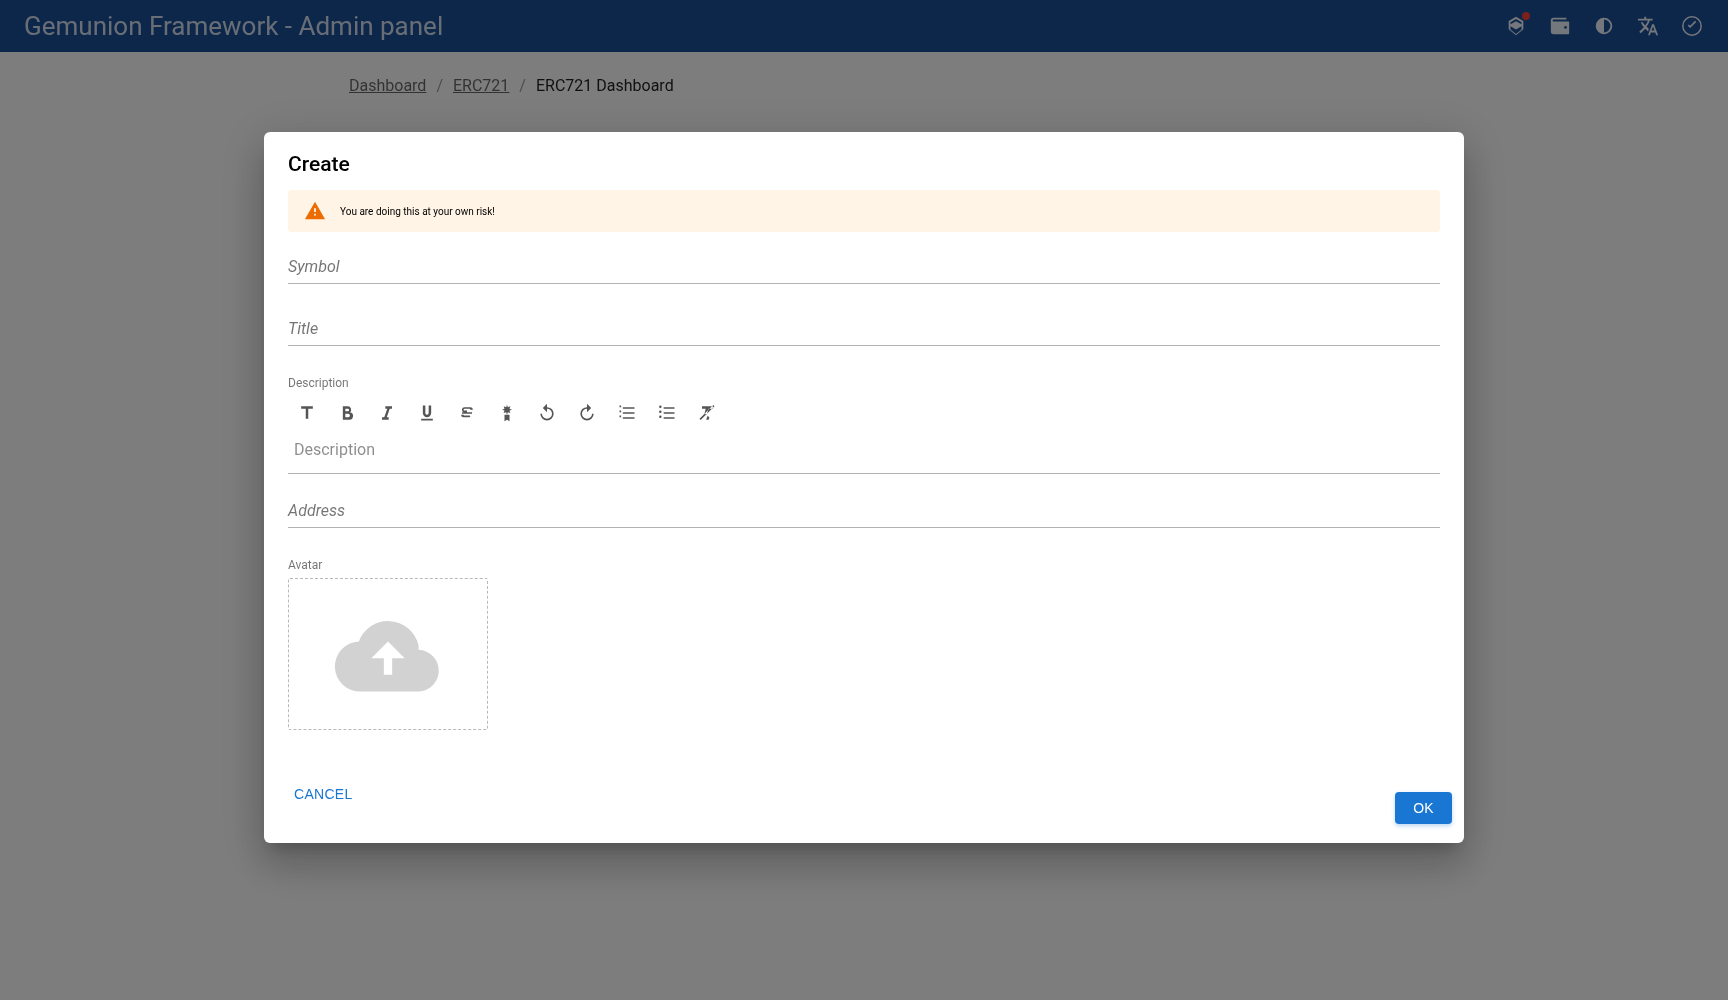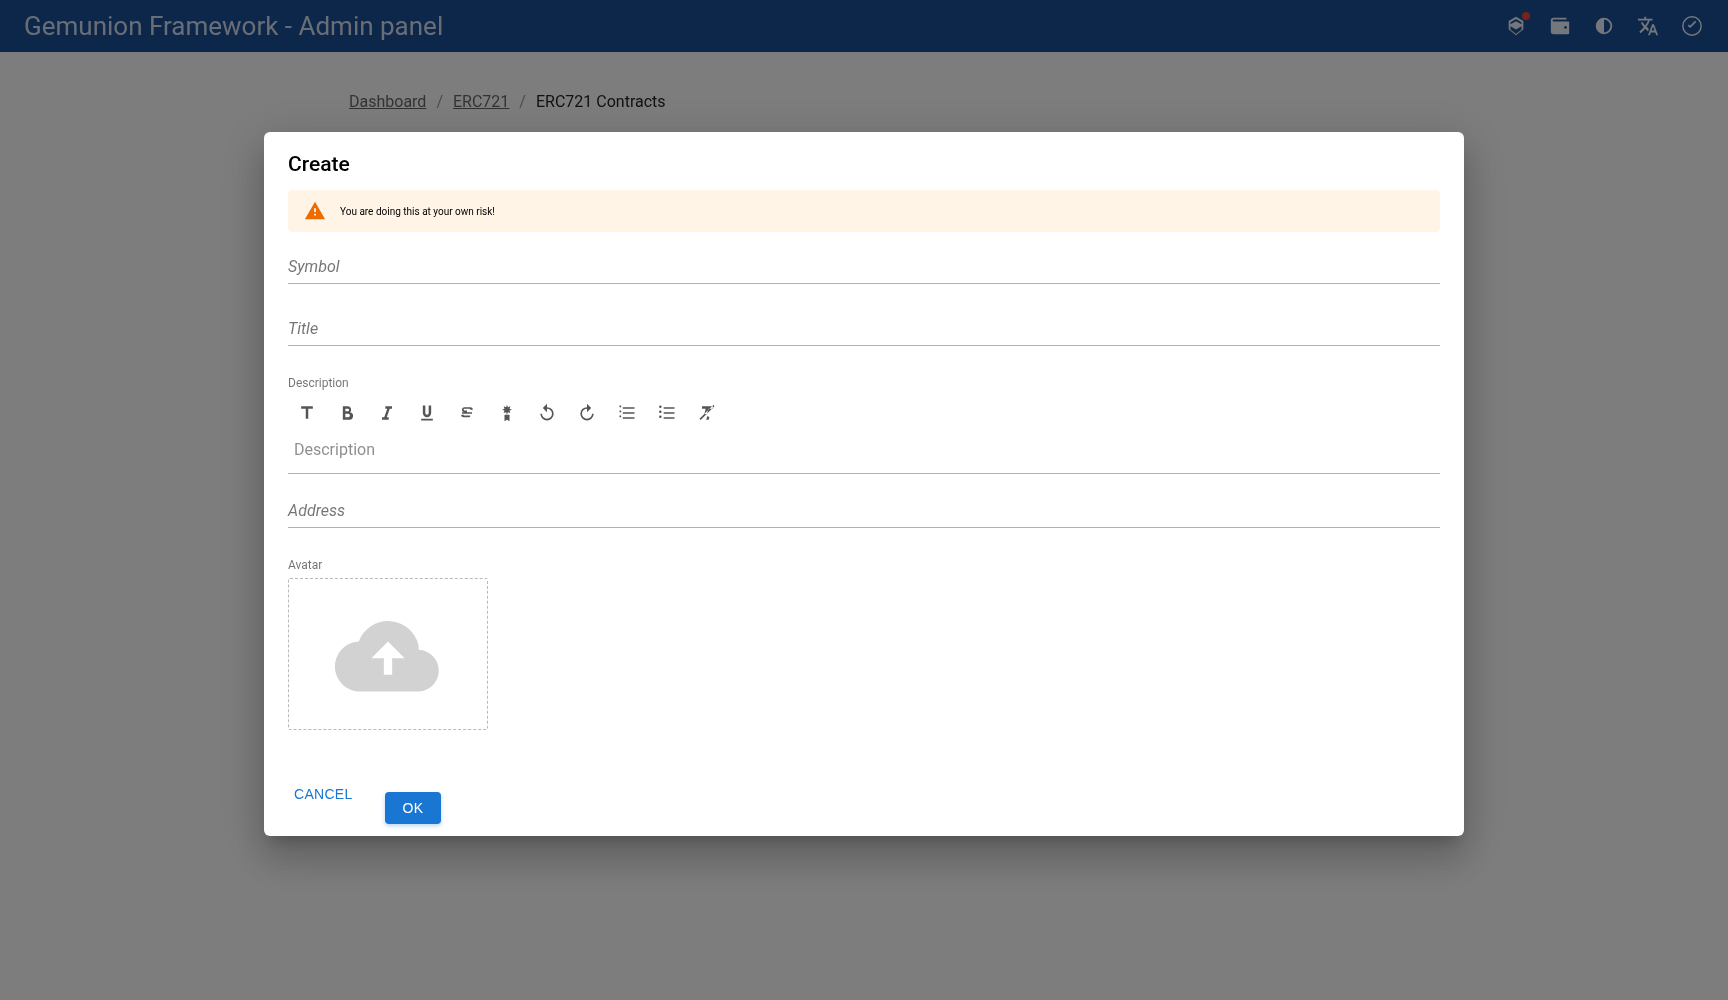--- a/index.html
+++ b/index.html
@@ -7,21 +7,21 @@
   .app-bar {
     height: 52px; background: #1a4f97; color: #fff; display: flex;
     align-items: center; padding: 0 24px; position: relative;
   }
   .app-title { font-size: 26px; font-weight: 400; color: #d0dbed; flex: 1; }
   .app-icons { display: flex; align-items: center; gap: 20px; }
   .app-icon { width: 24px; height: 24px; display: flex; align-items: center; justify-content: center; cursor: pointer; position: relative; }
   .app-icon svg { width: 22px; height: 22px; fill: #e9eef6; }
   .badge-dot { position: absolute; top: -2px; right: -2px; width: 8px; height: 8px; background: #f44336; border-radius: 50%; }
 
-  .page { padding: 40px 0; }
+  .page { padding: 24px 0; }
   .breadcrumb {
     max-width: 1030px; margin: 0 auto; font-size: 16px; color: rgba(0,0,0,0.6);
     display: flex; gap: 10px; align-items: center;
   }
   .breadcrumb a { color: rgba(0,0,0,0.6); }
   .breadcrumb .sep { color: rgba(0,0,0,0.4); }
   .breadcrumb .current { color: rgba(0,0,0,0.87); text-decoration: none; }
 
   .overlay {
     position: fixed; inset: 0; background: rgba(0,0,0,0.5);
@@ -65,21 +65,21 @@
   }
 
   .upload-zone {
     width: 200px; height: 152px; border: 1px dashed #b9b9b9; border-radius: 2px;
     display:flex; align-items:center; justify-content:center; cursor:pointer;
     margin-top: 4px;
   }
   .upload-zone svg { width: 140px; height: 100px; fill: #d2d2d2; }
 
   .dialog-actions {
-    display: flex; justify-content: flex-start; gap: 14px; padding: 14px 12px 12px;
+    display: flex; justify-content: space-between; padding: 14px 12px 19px;
   }
   .btn { font-size: 14px; font-weight: 500; letter-spacing: .3px; padding: 8px 18px; border-radius: 4px; border: none; cursor: pointer; text-transform: uppercase; }
   .btn-text { background: transparent; color: #1976d2; }
   .btn-contained { background: #1976d2; color: #fff; box-shadow: 0 2px 4px rgba(25,118,210,.3); margin-top: 28px; }
 </style>
 </head>
 <body>
 
 <div class="app-bar">
   <div class="app-title">Gemunion Framework - Admin panel</div>
@@ -114,21 +114,21 @@
     </div>
   </div>
 </div>
 
 <div class="page">
   <nav class="breadcrumb">
     <a href="#">Dashboard</a>
     <span class="sep">/</span>
     <a href="#">ERC721</a>
     <span class="sep">/</span>
-    <span class="current">ERC721 Contracts</span>
+    <span class="current">ERC721 Dashboard</span>
   </nav>
 </div>
 
 <div class="overlay">
   <div class="dialog">
     <div class="dialog-title">Create</div>
     <div class="dialog-content">
 
       <div class="alert">
         <svg viewBox="0 0 24 24">

